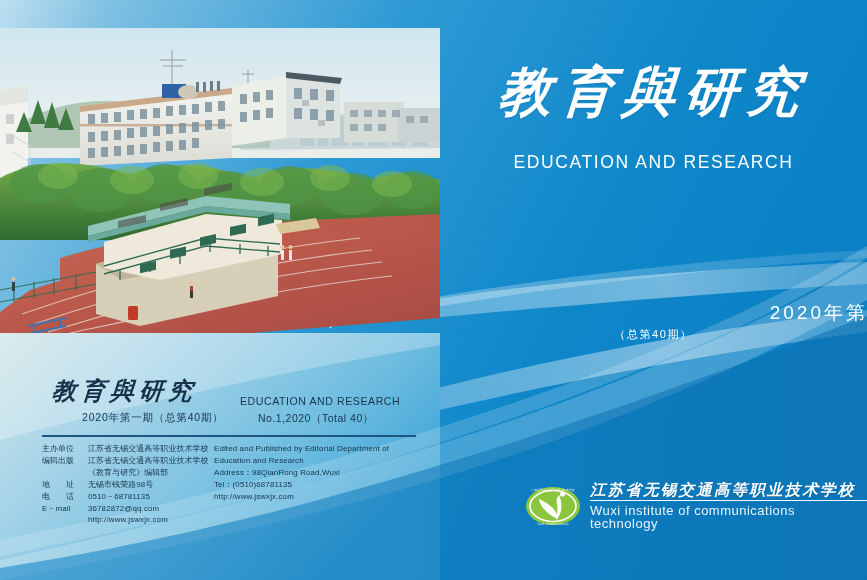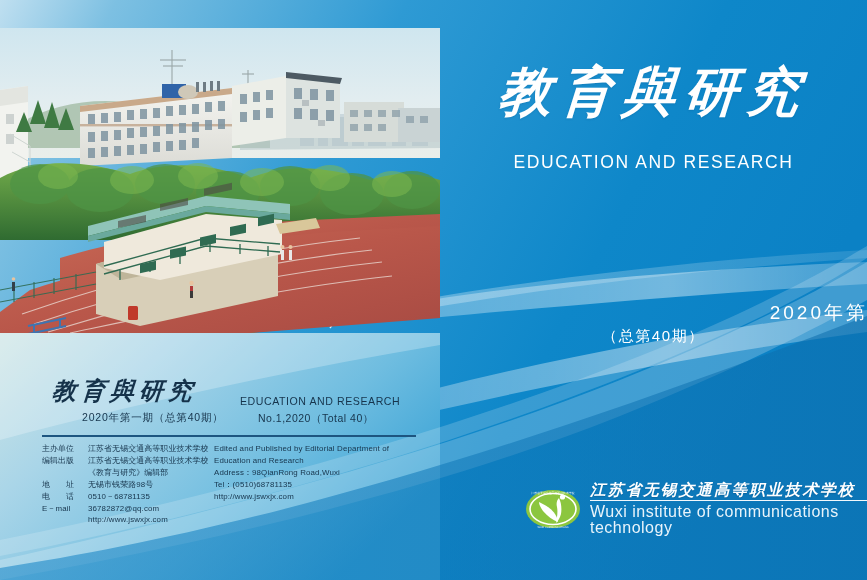--- a/index.html
+++ b/index.html
@@ -18,31 +18,31 @@
       font-size:53px;line-height:1.1;color:#ffffff;letter-spacing:9px;
       font-weight:700;font-style:italic;
       text-shadow:0 1px 2px rgba(0,60,110,.18);
       transform:skewX(-4deg);}
   .masthead-en{position:absolute;top:152px;left:0;width:427px;text-align:center;
       font-size:17.5px;letter-spacing:1.6px;color:#ffffff;font-weight:400;}
 
   .issue-cn{position:absolute;top:300px;left:0;width:472px;text-align:right;
       font-size:19px;letter-spacing:3px;color:#ffffff;}
   .issue-total{position:absolute;top:327px;left:0;width:427px;text-align:center;
-      font-size:15px;letter-spacing:1.6px;color:#ffffff;}
+      font-size:11px;letter-spacing:1.6px;color:#ffffff;}
 
   
   .logo-wrap{position:absolute;left:525px;top:482px;display:flex;align-items:center;gap:9px;}
   .logo-mark{width:56px;height:46px;flex:0 0 auto;}
   .logo-txt{display:flex;flex-direction:column;line-height:1;}
   .logo-cn{font-family:"DejaVu Serif","Liberation Serif",serif;
       font-size:15.5px;font-weight:700;font-style:italic;color:#ffffff;
       letter-spacing:2.2px;text-shadow:0 1px 1px rgba(0,50,90,.25);}
   .logo-rule{height:1.5px;background:#ffffff;margin:2px 0 3px 0;opacity:.95;}
-  .logo-en{font-size:16px;letter-spacing:.5px;color:#e9f4fb;}
+  .logo-en{font-size:13px;letter-spacing:.5px;color:#e9f4fb;}
 
   
   .photo{position:absolute;left:0;top:28px;width:440px;height:305px;overflow:hidden;}
   .photo svg{display:block;}
 
   
   .back{position:absolute;left:0;top:333px;width:440px;height:247px;}
 
   .bm-cn{position:absolute;left:52px;top:42px;
       font-family:"DejaVu Serif","Liberation Serif",serif;

